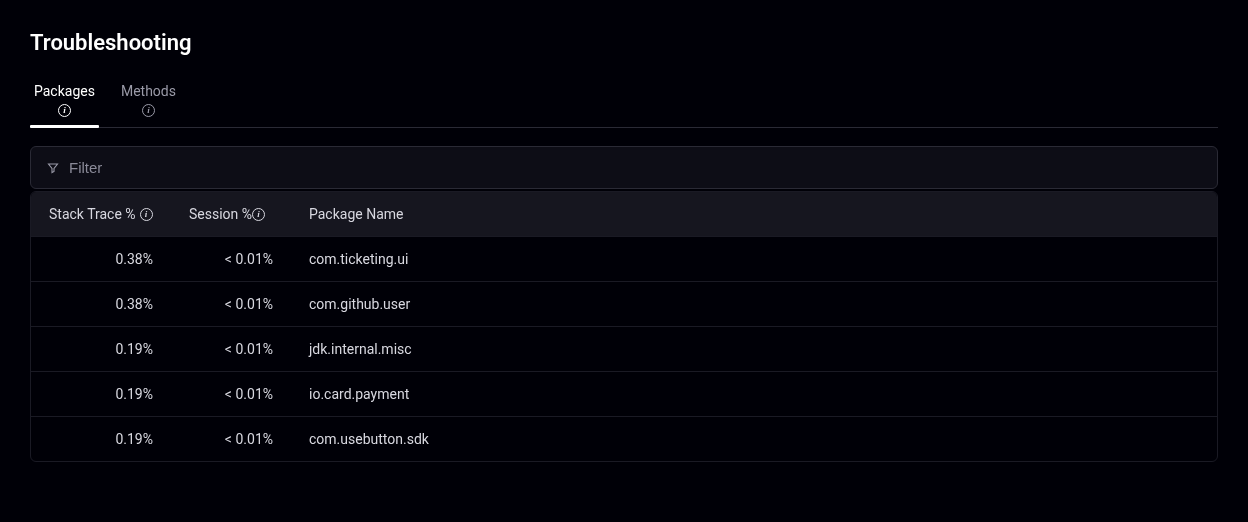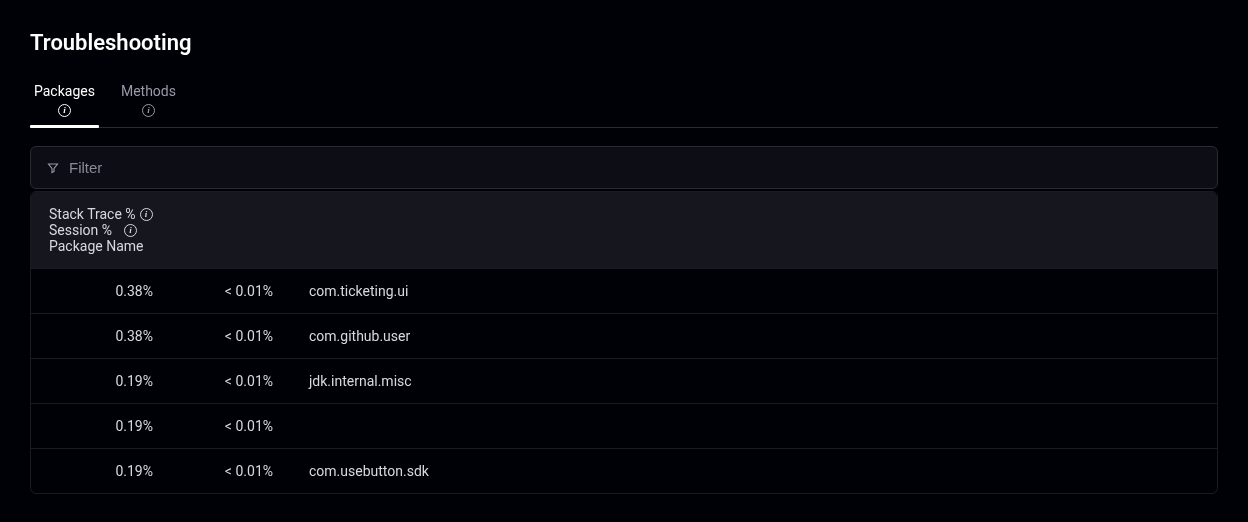--- a/index.html
+++ b/index.html
@@ -95,33 +95,32 @@
       border: 1px solid #1a1a24;
       border-radius: 6px;
       overflow: hidden;
     }
     .table-header {
       display: flex;
       background: #16161f;
       padding: 14px 18px;
       font-size: 14px;
       color: #d8d8e0;
-      flex-direction: column;
     }
     .col-stack {
       width: 140px;
       display: flex;
       align-items: center;
       gap: 4px;
     }
     .col-session {
       width: 120px;
       display: flex;
       align-items: center;
-      gap: 12px;
+      gap: 0;
     }
     .col-name {
       flex: 1;
     }
     .table-row {
       display: flex;
       align-items: center;
       padding: 14px 18px;
       border-top: 1px solid #1a1a24;
       font-size: 14px;
@@ -207,20 +206,23 @@
       <div class="table-row">
         <div class="col-stack">0.19%</div>
         <div class="col-session">&lt; 0.01%</div>
         <div class="col-name-wrap">
           <span>jdk.internal.misc</span>
         </div>
       </div>
       <div class="table-row">
         <div class="col-stack">0.19%</div>
         <div class="col-session">&lt; 0.01%</div>
+        <div class="col-name-wrap">
+          <span>io.card.payment</span>
+        </div>
       </div>
       <div class="table-row">
         <div class="col-stack">0.19%</div>
         <div class="col-session">&lt; 0.01%</div>
         <div class="col-name-wrap">
           <span>com.usebutton.sdk</span>
         </div>
       </div>
     </div>
 </div>

